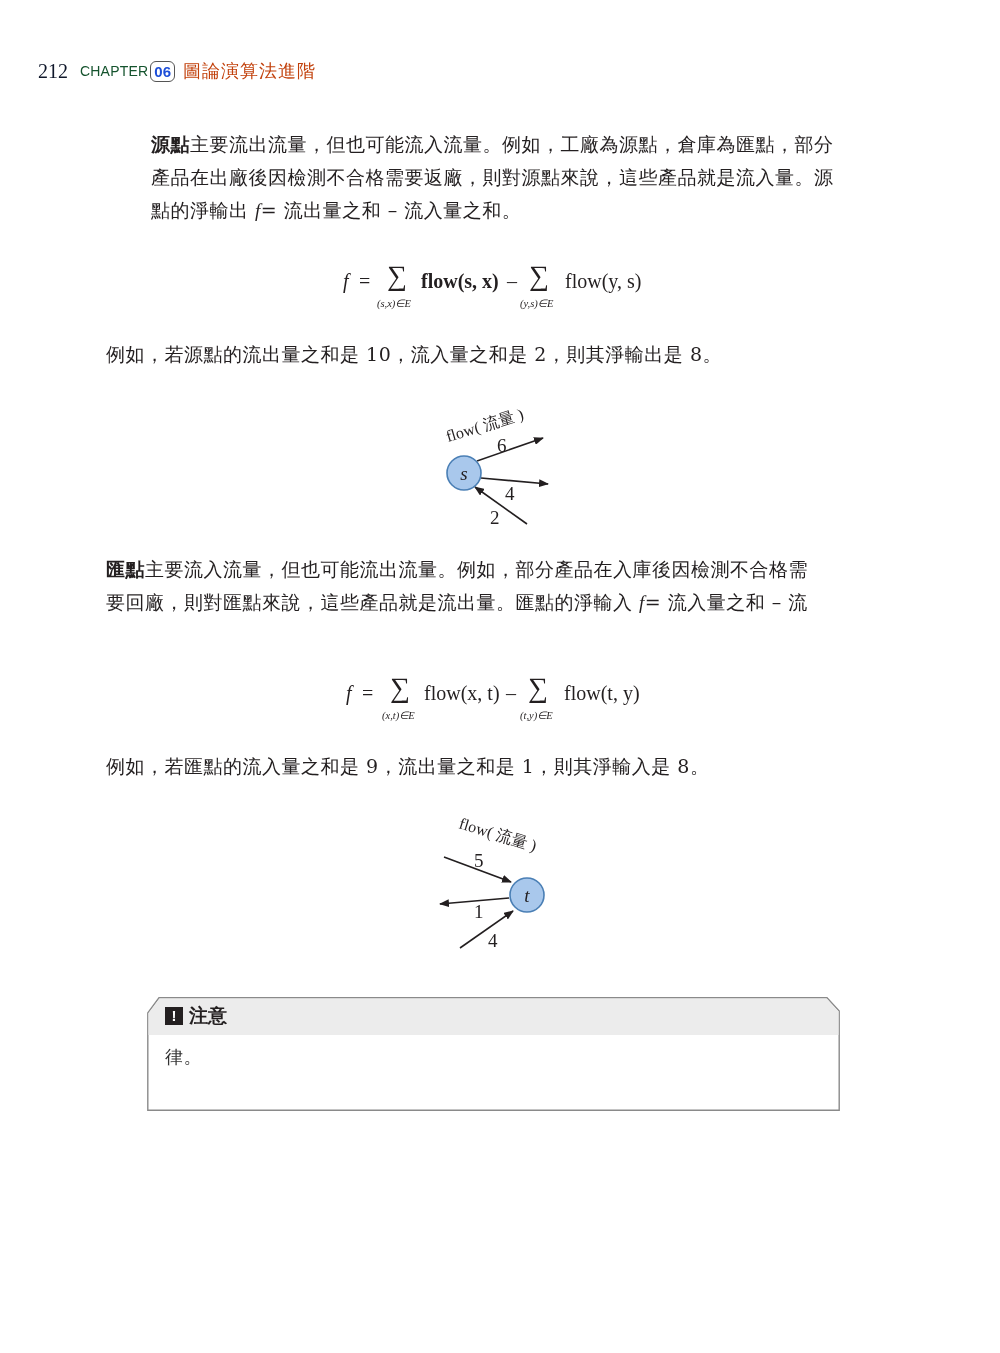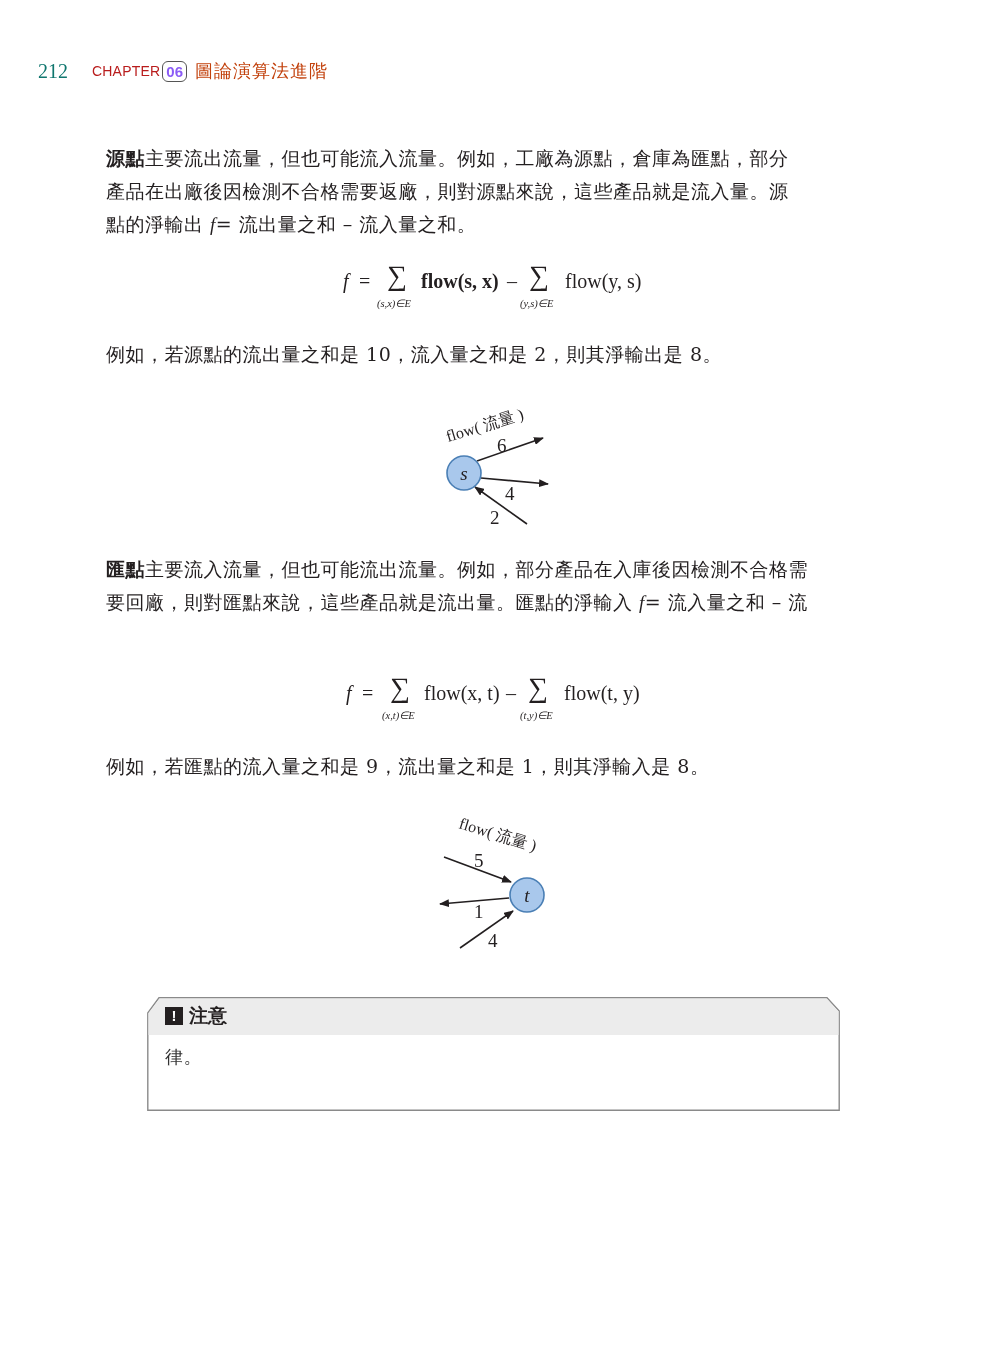--- a/index.html
+++ b/index.html
@@ -1,21 +1,21 @@
 <!DOCTYPE html>
 <html><head>
 <meta charset="utf-8">
 <style>
   html, body { margin:0; padding:0; background:#ffffff; }
   body { width:1000px; height:1353px; position:relative; overflow:hidden;
          font-family:"DejaVu Serif", "Liberation Serif", serif; color:#231f20; }
   .header { position:absolute; left:38px; top:56px; height:30px; display:flex; align-items:center; }
-  .page-num { font-family:"Liberation Serif", serif; font-size:20px; color:#0f766e; margin-right:24px; }
-  .chapter-word { font-family:"Liberation Sans", sans-serif; font-size:14px; color:#b91c1c; letter-spacing:0.2px; }
-  .chapter-num { font-family:"Liberation Sans", sans-serif; font-weight:bold; font-size:15px; color:#8b5cf6;
+  .page-num { font-family:"Liberation Serif", serif; font-size:20px; color:#0f172a; margin-right:12px; }
+  .chapter-word { font-family:"Liberation Sans", sans-serif; font-size:14px; color:#14532d; letter-spacing:0.2px; }
+  .chapter-num { font-family:"Liberation Sans", sans-serif; font-weight:bold; font-size:15px; color:#1d4ed8;
                  border:1.6px solid #555; border-radius:6px; padding:0 3px; margin:0 8px 0 2px; line-height:19px; }
   .chapter-title { font-family:Liberation Mono, monospace; font-size:18px; color:#c2410c; letter-spacing:1px; }
 
   .para { position:absolute; left:106px; width:780px; font-size:19px; line-height:33px; letter-spacing:0.5px; }
   .para b { font-weight:bold; }
   .para .it { font-family:"Liberation Serif", serif; font-style:italic; }
   .line { display:block; white-space:nowrap; }
 
   .formula { position:absolute; font-family:"Liberation Serif", serif; font-size:20px; }
   .formula .it { font-style:italic; }
@@ -33,21 +33,21 @@
 </head>
 <body>
 
 <div class="header">
   <span class="page-num">212</span>
   <span class="chapter-word">CHAPTER</span>
   <span class="chapter-num">06</span>
   <span class="chapter-title">圖論演算法進階</span>
 </div>
 
-<div class="para" style="top:142px;">
+<div class="para" style="top:128px;margin-left:45px;">
   <span class="line"><b>源點</b><span>主要流出流量，但也可能流入流量。例如，工廠為源點，倉庫為匯點，部分</span></span>
   <span class="line">產品在出廠後因檢測不合格需要返廠，則對源點來說，這些產品就是流入量。源</span>
   <span class="line"><span>點的淨輸出 </span><span class="it">f</span><span>= 流出量之和 – 流入量之和。</span></span>
 </div>
 
 <div class="formula" style="left:343px; top:270px; width:320px; height:40px;">
   <span class="it" style="position:absolute; left:0; top:0;">f</span>
   <span style="position:absolute; left:16px; top:0;">=</span>
   <span class="sum" style="left:44px;">∑</span>
   <span class="sub" style="left:34px; top:27px;">(s,x)∈E</span>

